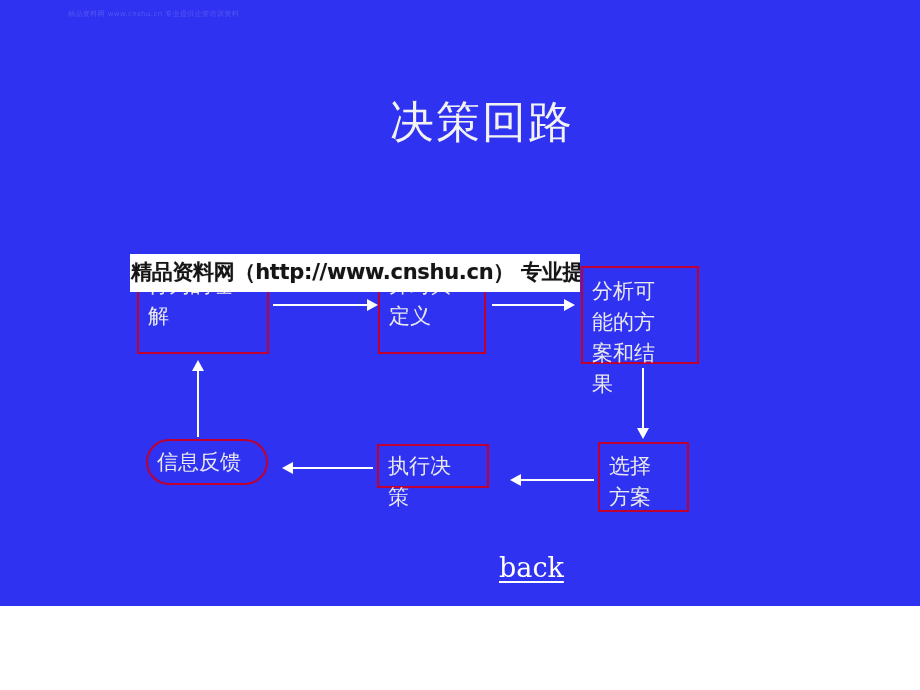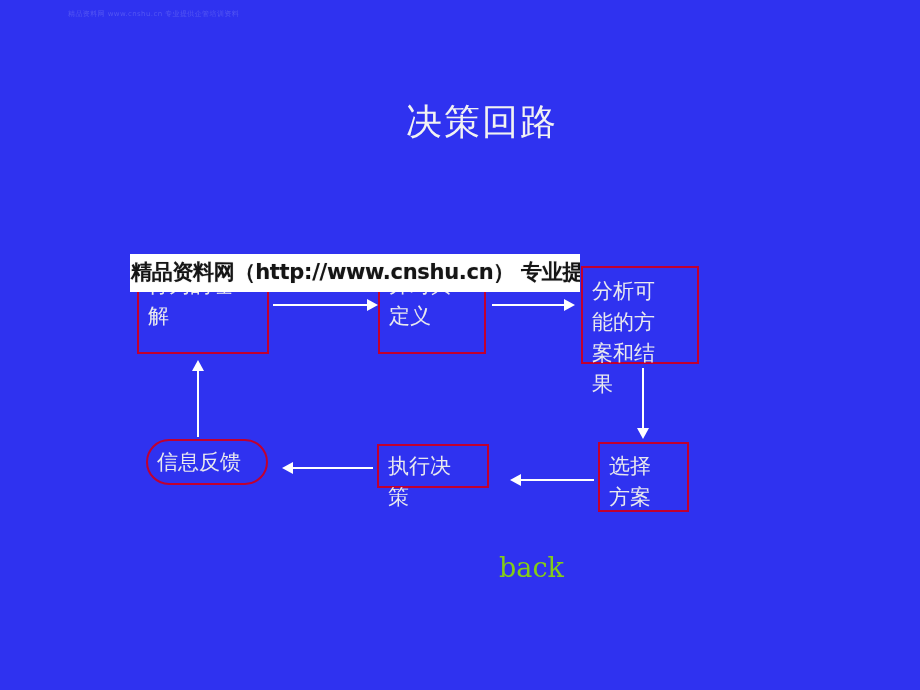--- a/index.html
+++ b/index.html
@@ -3,21 +3,21 @@
 <meta charset="utf-8">
 <style>
   html, body {
     margin: 0;
     padding: 0;
     background: #ffffff;
   }
   #slide {
     position: relative;
     width: 920px;
-    height: 690px;
+    height: 606px;
     background: #2f32f0;
     overflow: hidden;
     font-family: "DejaVu Sans", "Liberation Sans", sans-serif;
   }
 
   
   .faint-line {
     position: absolute;
     left: 68px;
     top: 9px;
@@ -30,21 +30,21 @@
 
   
   .slide-title {
     position: absolute;
     left: 0;
     top: 92px;
     width: 920px;
     text-align: center;
     color: #f2f2f2;
     font-family: "DejaVu Serif", "Liberation Serif", serif;
-    font-size: 36px;
+    font-size: 44px;
     line-height: 60px;
     letter-spacing: 2px;
   }
   .slide-title .shifted { padding-left: 44px; display: inline-block; }
 
   
   .wm-band {
     position: absolute;
     left: 130px;
     top: 254px;
@@ -121,24 +121,25 @@
     border-left: 6px solid transparent;
     border-right: 6px solid transparent;
     border-top: 11px solid #ffffff;
   }
 
   
   .back-link {
     position: absolute;
     left: 499px;
     top: 551px;
-    color: #84cc16;
+    color: #ffffff;
     font-family: "DejaVu Serif", "Liberation Serif", serif;
     font-size: 27px;
     line-height: 34px;
+    text-decoration: underline;
     text-underline-offset: 4px;
     cursor: pointer;
   }
 </style>
 </head>
 <body>
 
 <div id="slide">
 
   <div class="faint-line">精品资料网 www.cnshu.cn 专业提供企管培训资料</div>

